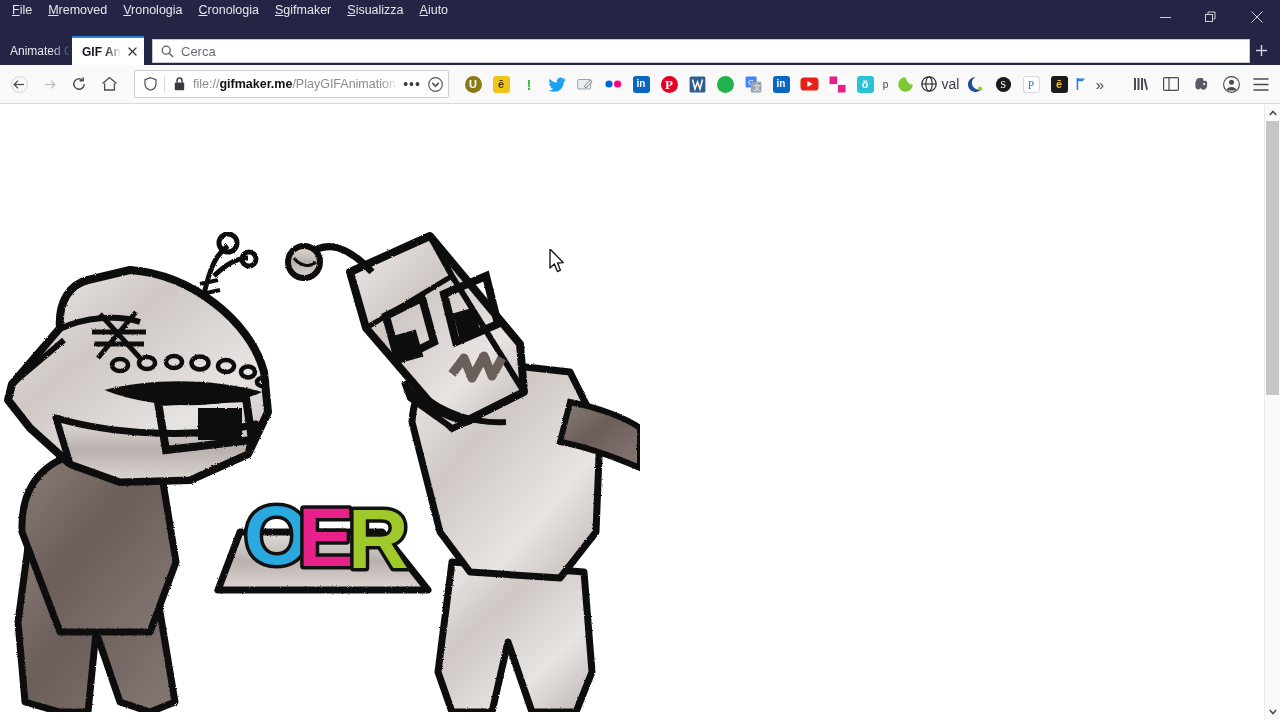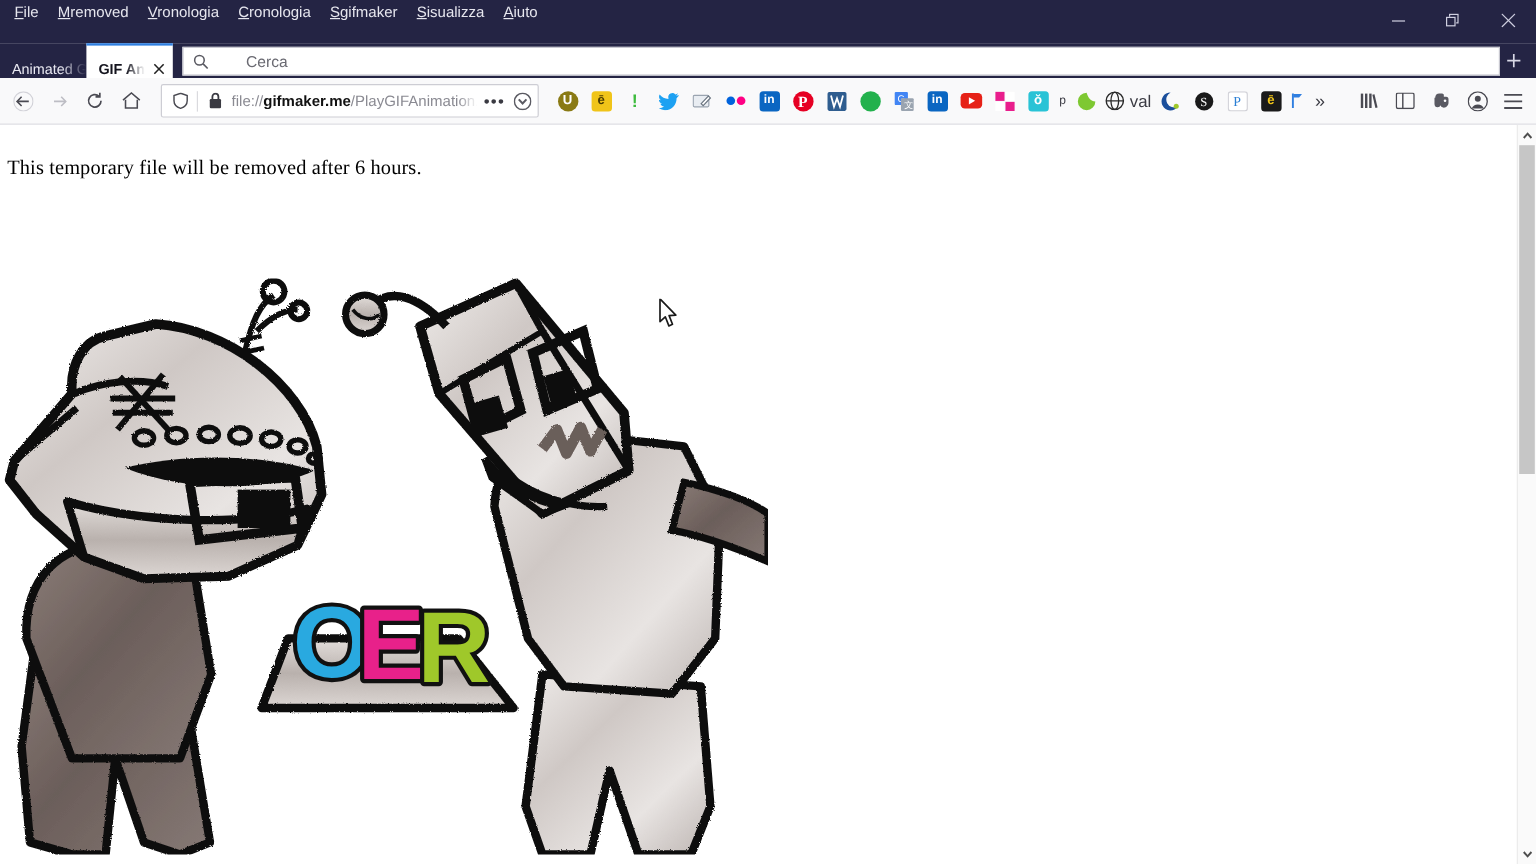--- a/index.html
+++ b/index.html
@@ -54,21 +54,21 @@
     height:29px;
     background:#242444;
     display:flex;
     align-items:flex-end;
     padding-left:0;
   }
   .tab{
     position:relative;
     height:29px;
     display:flex;
-    align-items:flex-end;
+    align-items:center;
     font-size:12px;
     padding:0 10px;
     color:#d7d7e4;
     max-width:72px;
     overflow:hidden;
     white-space:nowrap;
     cursor:default;
   }
   .tab.inactive{
     color:#e9e9f2;
@@ -106,21 +106,20 @@
     background:#fff;
     border:1px solid #c8c8d0;
     display:flex;
     align-items:center;
     padding:0 8px;
     gap:7px;
   }
   #searchbox .sp{
     font-size:13px;
     color:#6a6a72;
-    margin-left:24px;
   }
   #newtab{
     position:absolute;
     right:6px; bottom:3px;
     width:26px;height:24px;
     display:flex;align-items:center;justify-content:center;
     color:#d8d8e6;
     font-size:19px; line-height:1;
   }
 
@@ -526,21 +525,20 @@
         <line x1="0.5" y1="6.5" x2="15.5" y2="6.5" stroke="currentColor" stroke-width="1.5"></line>
         <line x1="0.5" y1="12" x2="15.5" y2="12" stroke="currentColor" stroke-width="1.5"></line>
       </svg>
     </div>
   </div>
 </div>
 
 <div id="content">
   <div id="page">
 
-    <div id="notice">This temporary file will be removed after 6 hours.</div>
 
     <div id="gifwrap">
       <svg width="640" height="480" viewBox="0 0 640 480">
         <defs>
           <linearGradient id="gBody" x1="0" y1="0" x2="1" y2="1">
             <stop offset="0%" stop-color="#efecea"></stop>
             <stop offset="35%" stop-color="#cfc8c5"></stop>
             <stop offset="70%" stop-color="#e8e4e2"></stop>
             <stop offset="100%" stop-color="#bdb5b2"></stop>
           </linearGradient>

